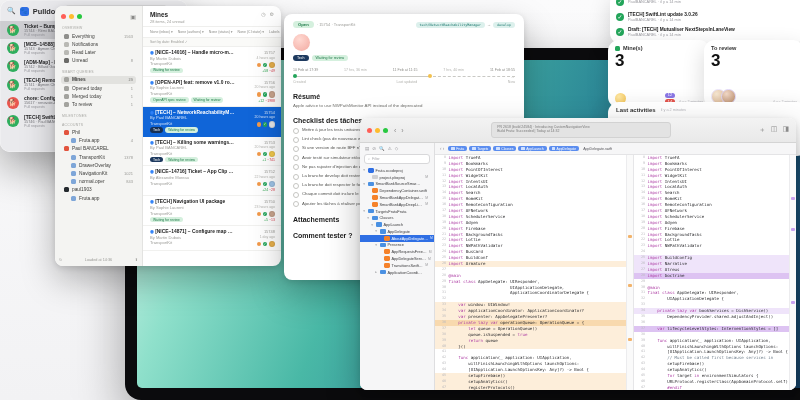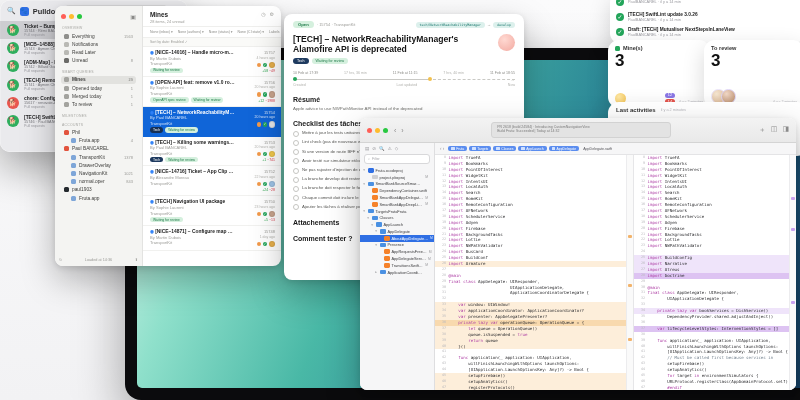--- a/index.html
+++ b/index.html
@@ -515,21 +515,20 @@
   <div class="pr-top">
     <span class="pill-open">Open</span>
     <span class="pr-meta">· 15754 · TransportKit</span>
     <span class="branches">
       <span class="bpill">tech/NetworkReachabilityManager</span>
       <span class="barrow">→</span>
       <span class="bpill">develop</span>
     </span>
   </div>
   <div class="pr-title-row">
-    <div class="pr-title">[TECH] – NetworkReachabilityManager's Alamofire API is deprecated</div>
     <div class="pr-avatar"></div>
   </div>
   <div class="pr-tags" id="pr-tags">
         <span class="tag navy">Tech</span>
         <span class="tag green">Waiting for review</span>
       </div>
   <div class="timeline">
     <div class="tlx">
       <span>10 Feb at 17:39</span>
       <span class="mid">17 hrs, 36 min</span>

